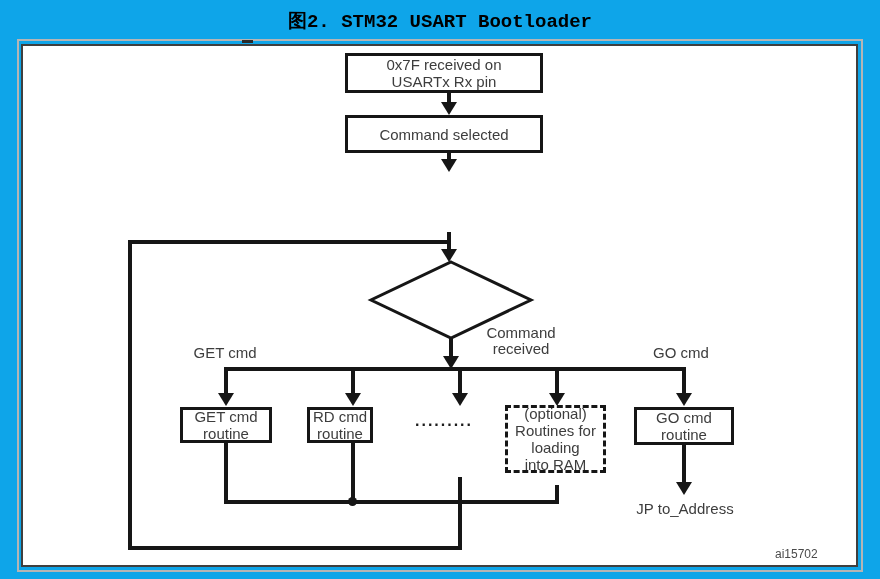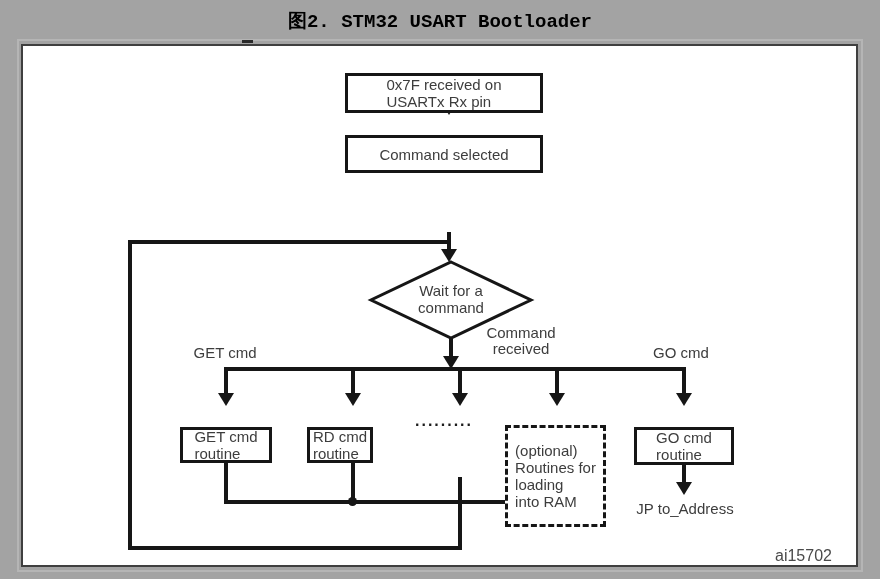--- a/index.html
+++ b/index.html
@@ -3,54 +3,54 @@
 <meta charset="utf-8">
 <style>
   :root{
     --line:#161616;
     --text:#3d3d3d;
     --frame-outer:#b5b5b5;
     --frame-inner:#3f3f3f;
   }
   html,body{margin:0;padding:0;background:#ffffff;}
   #page{
-    position:relative;width:880px;height:579px;background:#a3a3a3;overflow:hidden;
+    position:relative;width:880px;height:579px;background:#0ea5e9;overflow:hidden;
     font-family:"Liberation Sans", sans-serif;
   }
   .title{
     position:absolute;left:0;top:8px;width:880px;text-align:center;
     font-family:"Liberation Mono", monospace;font-weight:bold;font-size:19px;color:#000;
     white-space:pre;
   }
   .frame{position:absolute;box-sizing:border-box;background:transparent;}
   .frame.outer{left:17px;top:39px;width:846px;height:533px;border:2px solid var(--frame-outer);}
   .frame.inner{left:21px;top:44px;width:837px;height:523px;border:2px solid var(--frame-inner);background:#fff;}
   .tick{position:absolute;left:242px;top:40px;width:11px;height:3px;background:#2a2a2a;}
   .ln{position:absolute;background:var(--line);}
   .ah{
     position:absolute;width:0;height:0;
     border-left:8px solid transparent;border-right:8px solid transparent;
     border-top:13px solid var(--line);
   }
   .node{
     position:absolute;box-sizing:border-box;border:3px solid var(--line);background:#fff;
-    display:flex;align-items:center;justify-content:center;text-align:left;
-    white-space:pre-line;color:var(--text);font-size:15px;line-height:17px;margin-top:20px;
+    display:flex;align-items:center;justify-content:center;text-align:center;
+    white-space:pre-line;color:var(--text);font-size:15px;line-height:17px;
   }
   .node.dashed{border-style:dashed;line-height:17px;}
   .lbl{
     position:absolute;color:var(--text);font-size:15px;line-height:16px;white-space:pre-line;
   }
   .lbl.center{transform:translateX(-50%);text-align:center;}
   .dots{
     position:absolute;left:444px;top:412px;transform:translateX(-50%);
     font-weight:bold;font-size:16px;letter-spacing:2px;color:#1c1c1c;white-space:nowrap;
   }
   .dot{position:absolute;width:9px;height:9px;border-radius:50%;background:var(--line);}
-  .watermark{position:absolute;left:775px;top:547px;font-size:16px;color:#4a4a4a;}
+  .watermark{position:absolute;left:775px;top:547px;font-size:12px;color:#4a4a4a;}
   .dsvg{position:absolute;left:364px;top:254px;}
   .dtext{
     position:absolute;left:451px;top:282px;transform:translateX(-50%);
     text-align:center;white-space:pre-line;color:var(--text);font-size:15px;line-height:17px;
   }
 </style>
 </head>
 <body>
 
 <div id="page">
@@ -95,31 +95,29 @@
   <div class="ln" style="left:224px;top:500px;width:335px;height:4px;"></div>
   <div class="ln" style="left:555px;top:485px;width:4px;height:17px;"></div>
   <div class="dot" style="left:348px;top:497px;"></div>
 
   <div class="ln" style="left:682px;top:445px;width:4px;height:38px;"></div>
   <div class="ah" style="left:676px;top:482px;"></div>
 
   <svg class="dsvg" width="174" height="92" viewBox="0 0 174 92">
     <polygon points="87,8 167,46 87,84 7,46" fill="#ffffff" stroke="#161616" stroke-width="3"></polygon>
   </svg>
-  <div class="dtext">Wait for a
-command</div>
 
   <div class="node" style="left:345px;top:53px;width:198px;height:40px;">0x7F received on
 USARTx Rx pin</div>
   <div class="node" style="left:345px;top:115px;width:198px;height:38px;">Command selected</div>
   <div class="node" style="left:180px;top:407px;width:92px;height:36px;">GET cmd
 routine</div>
   <div class="node" style="left:307px;top:407px;width:66px;height:36px;">RD cmd
 routine</div>
-  <div class="node dashed" style="left:505px;top:405px;width:101px;height:102px;">(optional)
+  <div class="node dashed" style="left:505px;top:405px;width:101px;height:68px;">(optional)
 Routines for
 loading
 into RAM</div>
   <div class="node" style="left:634px;top:407px;width:100px;height:38px;">GO cmd
 routine</div>
 
   <div class="dots">.........</div>
 
   <div class="lbl center" style="left:225px;top:345px;">GET cmd</div>
   <div class="lbl center" style="left:521px;top:325px;">Command

